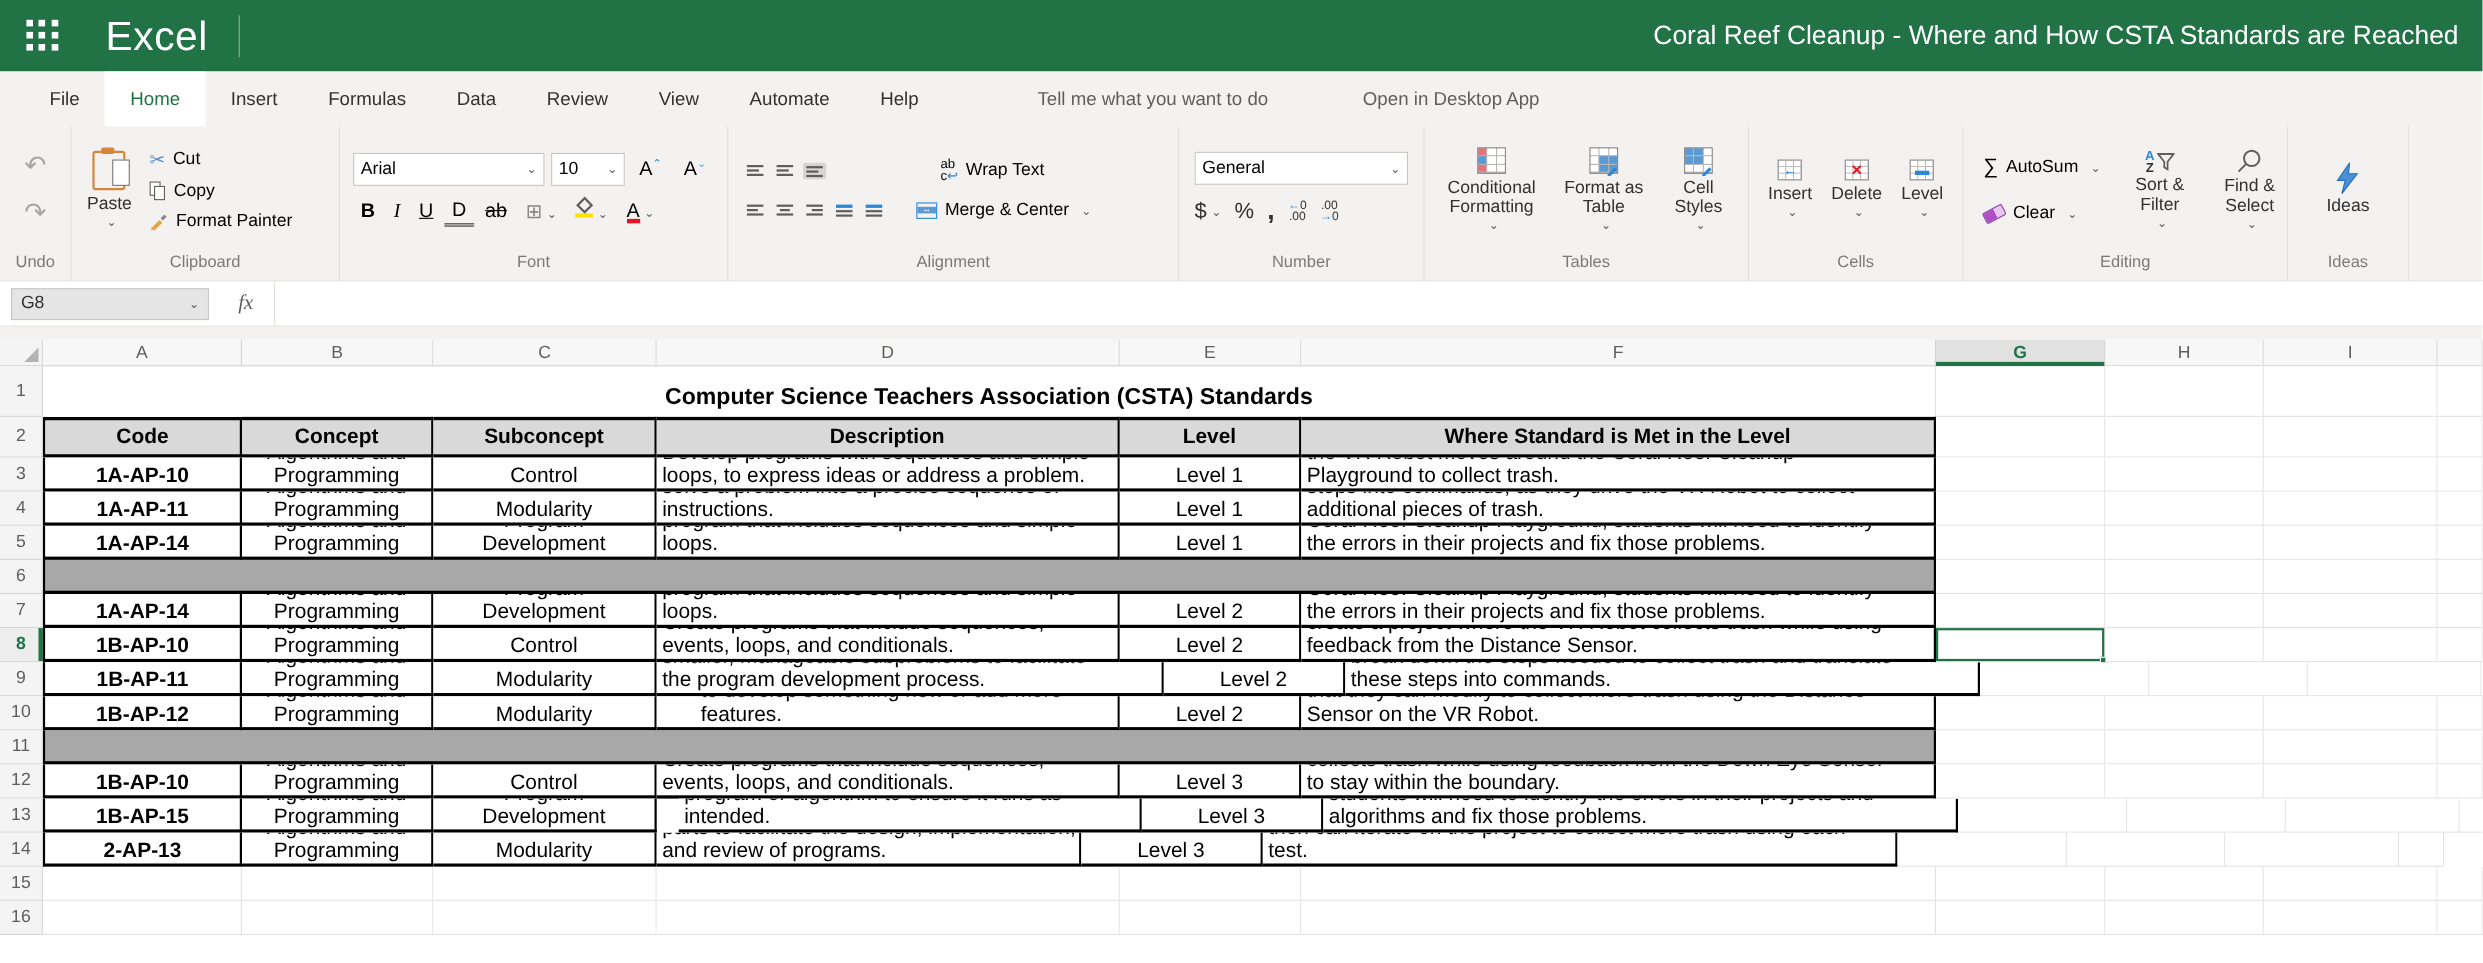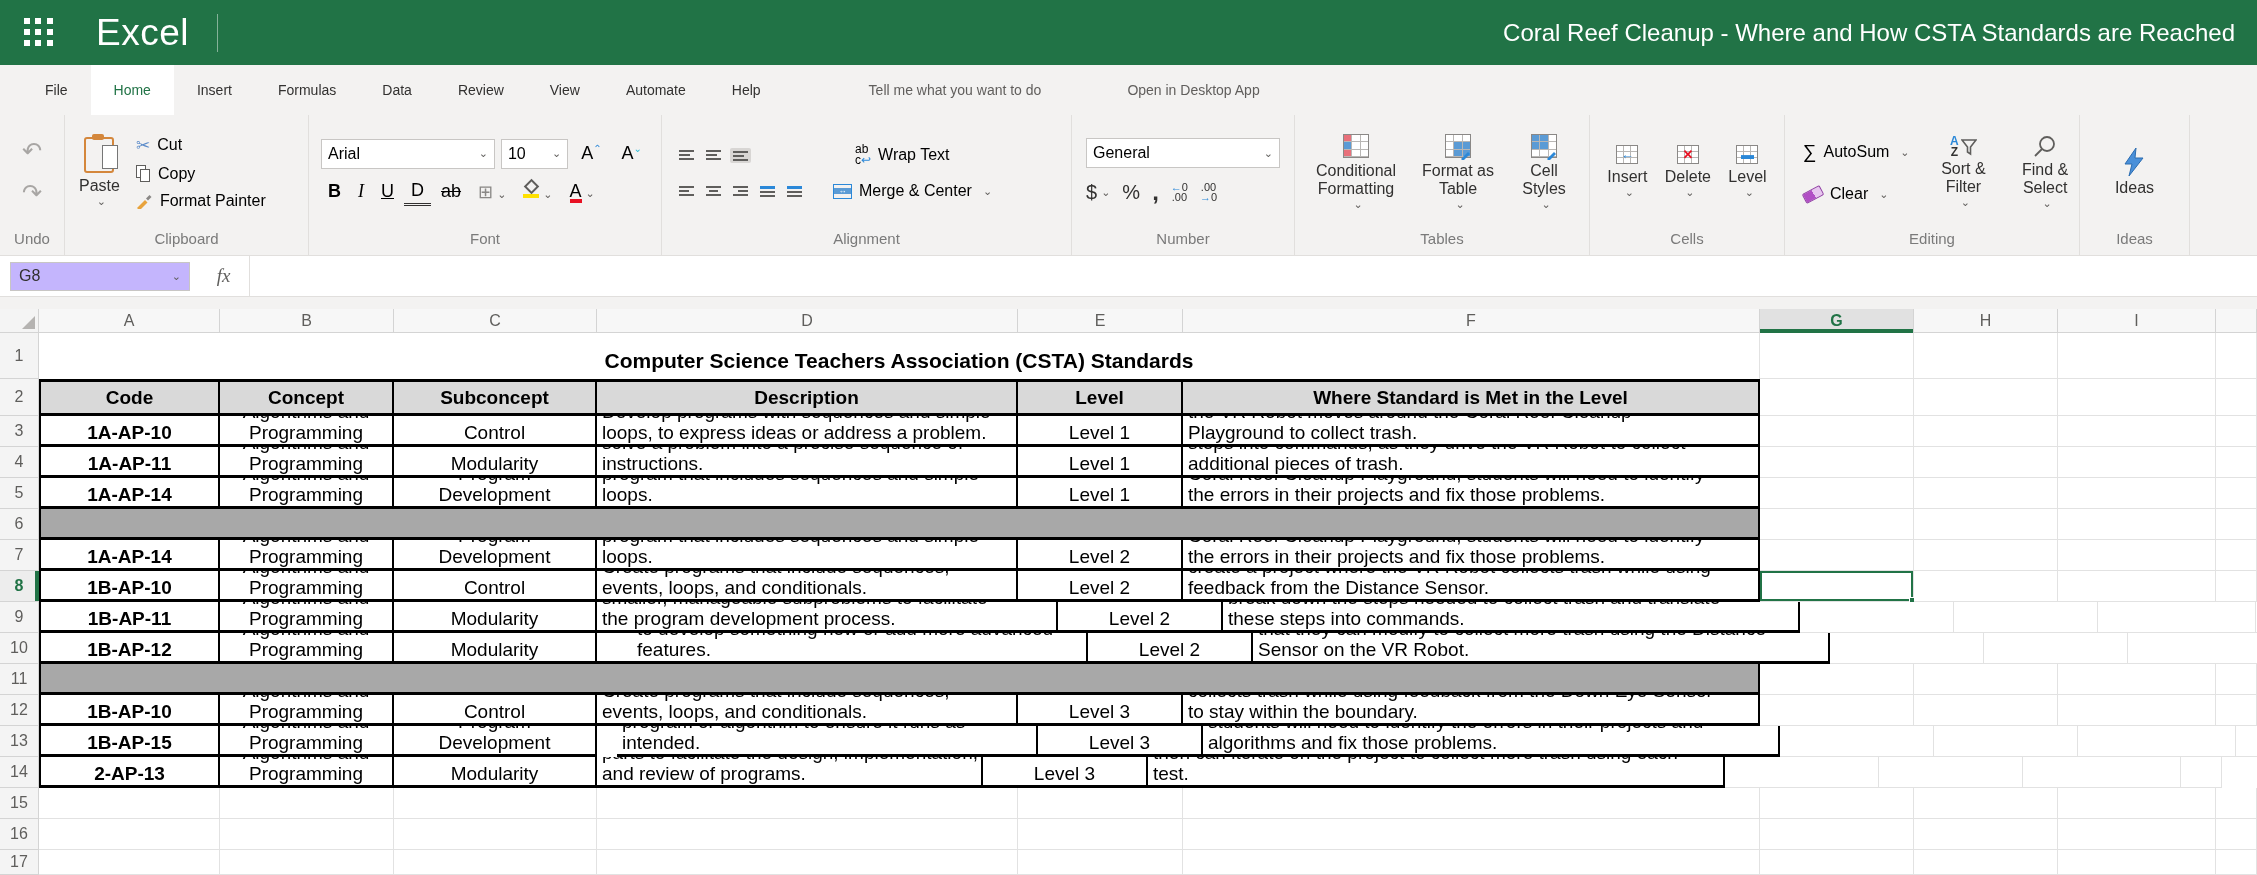--- a/index.html
+++ b/index.html
@@ -8,21 +8,21 @@
 
   
   .topbar { height:65px; background:#217346; display:flex; align-items:center; color:#fff; flex:0 0 auto; }
   .waffle { width:30px; height:30px; margin-left:24px; display:grid; grid-template-columns:repeat(3,1fr); gap:4px; cursor:pointer; }
   .waffle i { background:#fff; width:6px; height:6px; display:block; }
   .appname { font-size:37px; font-weight:400; margin-left:42px; letter-spacing:.5px; }
   .topsep { width:1px; height:38px; background:rgba(255,255,255,.45); margin-left:28px; }
   .doctitle { margin-left:auto; margin-right:22px; font-size:24px; font-weight:400; white-space:nowrap; }
 
   
-  .menubar { height:50px; background:#f3f2f1; display:flex; align-items:stretch; font-size:14px; color:#323130; flex:0 0 auto; padding-left:22px; }
+  .menubar { height:50px; background:#f3f2f1; display:flex; align-items:stretch; font-size:17px; color:#323130; flex:0 0 auto; padding-left:22px; }
   .mtab { display:flex; align-items:center; padding:0 23px; cursor:pointer; white-space:nowrap; }
   .mtab.active { background:#fff; color:#217346; }
   .mtab.dim { color:#605e5c; }
   .tellme { margin-left:62px; }
   .opendesk { margin-left:40px; }
 
   
   .ribbon { height:141px; background:#f3f2f1; display:flex; align-items:stretch; border-bottom:1px solid #e1dfdd; flex:0 0 auto; }
   .rgroup { border-right:1px solid #e1dfdd; display:flex; flex-direction:column; position:relative; }
   .rcontent { flex:1; display:flex; align-items:center; }
@@ -47,21 +47,21 @@
 
   .tgrid { width:26px; height:24px; border:1px solid #8a8886; display:grid; grid-template-columns:1fr 1fr 1fr; grid-template-rows:1fr 1fr 1fr; gap:1px; background:#b9b7b5; }
   .tgrid i { background:#fff; }
   .tgrid i.r { background:#e8707a; } .tgrid i.b { background:#5b9bd5; }
   .brush { position:absolute; right:-4px; bottom:-3px; }
 
   .eraser { width:20px; height:11px; background:linear-gradient(90deg,#b14fc5 55%,#e7c6ef 55%); transform:rotate(-28deg); border-radius:2px; border:1px solid #8e3aa3; }
 
   
   .fbar { height:41px; background:#fff; border-bottom:1px solid #e1dfdd; display:flex; align-items:center; flex:0 0 auto; }
-  .namebox { width:180px; height:29px; border:1px solid #c8c6c4; margin-left:10px; display:flex; align-items:center; padding:0 8px; font-size:16px; color:#323130; background:#c4b5fd; cursor:pointer; }
+  .namebox { width:180px; height:29px; border:1px solid #c8c6c4; margin-left:10px; display:flex; align-items:center; padding:0 8px; font-size:16px; color:#323130; background:#e5e5e5; cursor:pointer; }
   .namebox .chev { margin-left:auto; }
   .fxwrap { width:52px; display:flex; justify-content:center; align-items:center; border-right:1px solid #e1dfdd; align-self:stretch; margin-left:8px; }
   .fx { font-family:"Liberation Serif",serif; font-style:italic; font-size:19px; color:#5f5e5c; }
   .finput { flex:1; height:100%; }
   .understrip { height:12px; background:#f3f2f1; flex:0 0 auto; }
 
   
   .grid { flex:1; overflow:hidden; background:#fff; position:relative; }
   .grow { display:flex; }
   .corner { width:39px; height:24px; background:#f4f4f4; border-right:1px solid #d4d4d4; border-bottom:1px solid #d4d4d4; position:relative; cursor:pointer; }
@@ -756,21 +756,21 @@
         </div>
         <div class="tc center" style="width: 174px;">
           <div class="clipline">
             <span>Algorithms and</span>
           </div>
           <span>Programming</span>
         </div>
         <div class="tc center" style="width: 203px;">
           <span>Modularity</span>
         </div>
-        <div class="tc left" style="width: 491px; padding-left: 40px;">
+        <div class="tc left" style="width: 421px; padding-left: 40px;">
           <div class="clipline">
             <span>to develop something new or add more advanced</span>
           </div>
           <span>features.</span>
         </div>
         <div class="tc center" style="width: 165px;">
           <span>Level 2</span>
         </div>
         <div class="tc left" style="width: 577px;">
           <div class="clipline">
@@ -927,30 +927,15 @@
         <div class="gc" style="width: 174px;"></div>
         <div class="gc" style="width: 203px;"></div>
         <div class="gc" style="width: 421px;"></div>
         <div class="gc" style="width: 165px;"></div>
         <div class="gc" style="width: 577px;"></div>
         <div class="gc" style="width: 154px;"></div>
         <div class="gc" style="width: 144px;"></div>
         <div class="gc" style="width: 158px;"></div>
         <div class="gc" style="width: 41px;"></div>
       </div>
-      <div class="grow" style="height: 25px;">
-        <div class="gut">
-          <span>17</span>
-        </div>
-        <div class="gc" style="width: 181px;"></div>
-        <div class="gc" style="width: 174px;"></div>
-        <div class="gc" style="width: 203px;"></div>
-        <div class="gc" style="width: 421px;"></div>
-        <div class="gc" style="width: 165px;"></div>
-        <div class="gc" style="width: 577px;"></div>
-        <div class="gc" style="width: 154px;"></div>
-        <div class="gc" style="width: 144px;"></div>
-        <div class="gc" style="width: 158px;"></div>
-        <div class="gc" style="width: 41px;"></div>
-      </div>
     </div>
 
 </div>
 
 </body></html>

